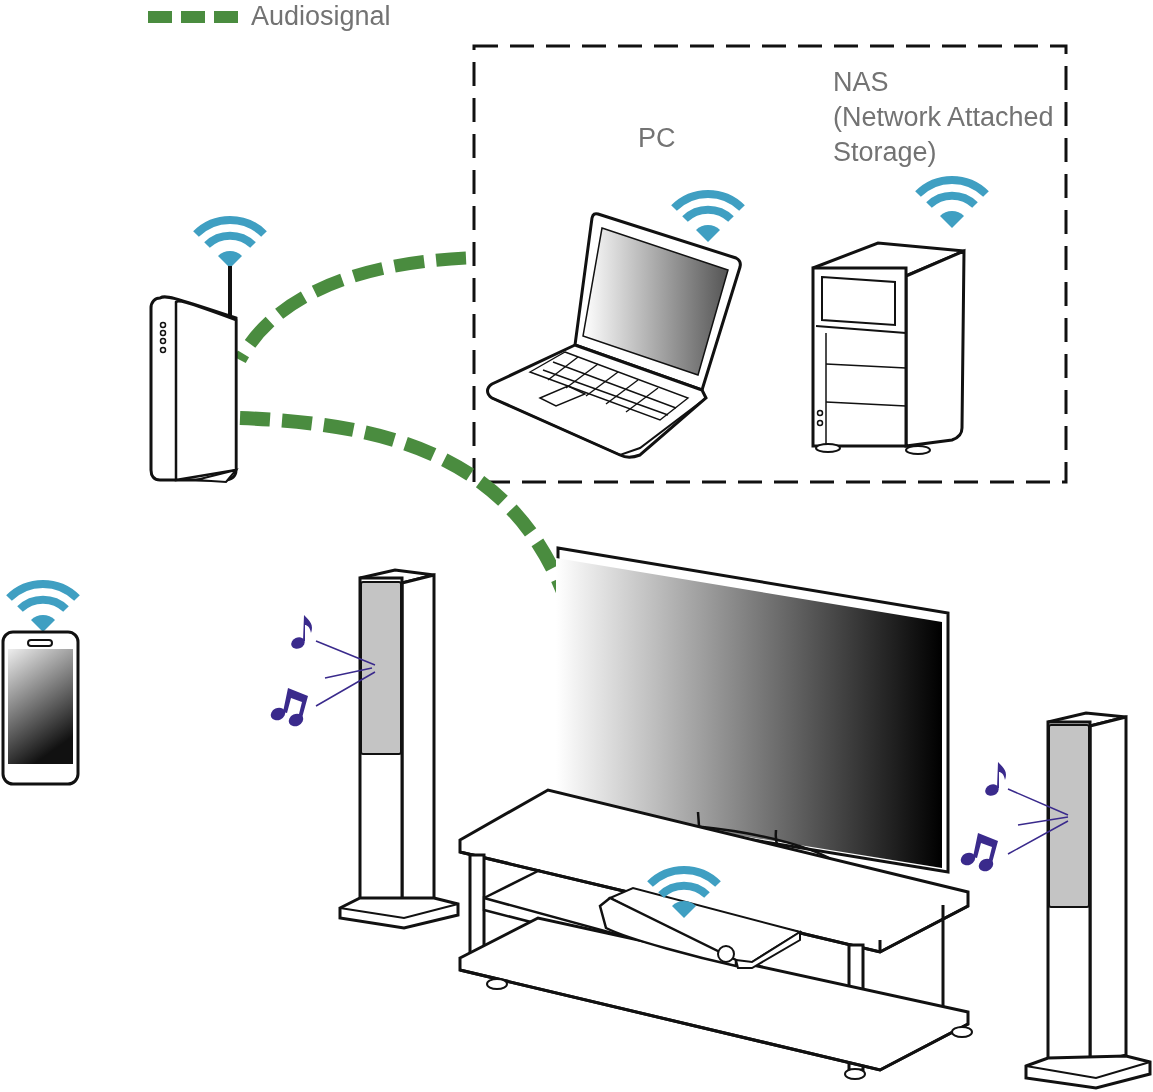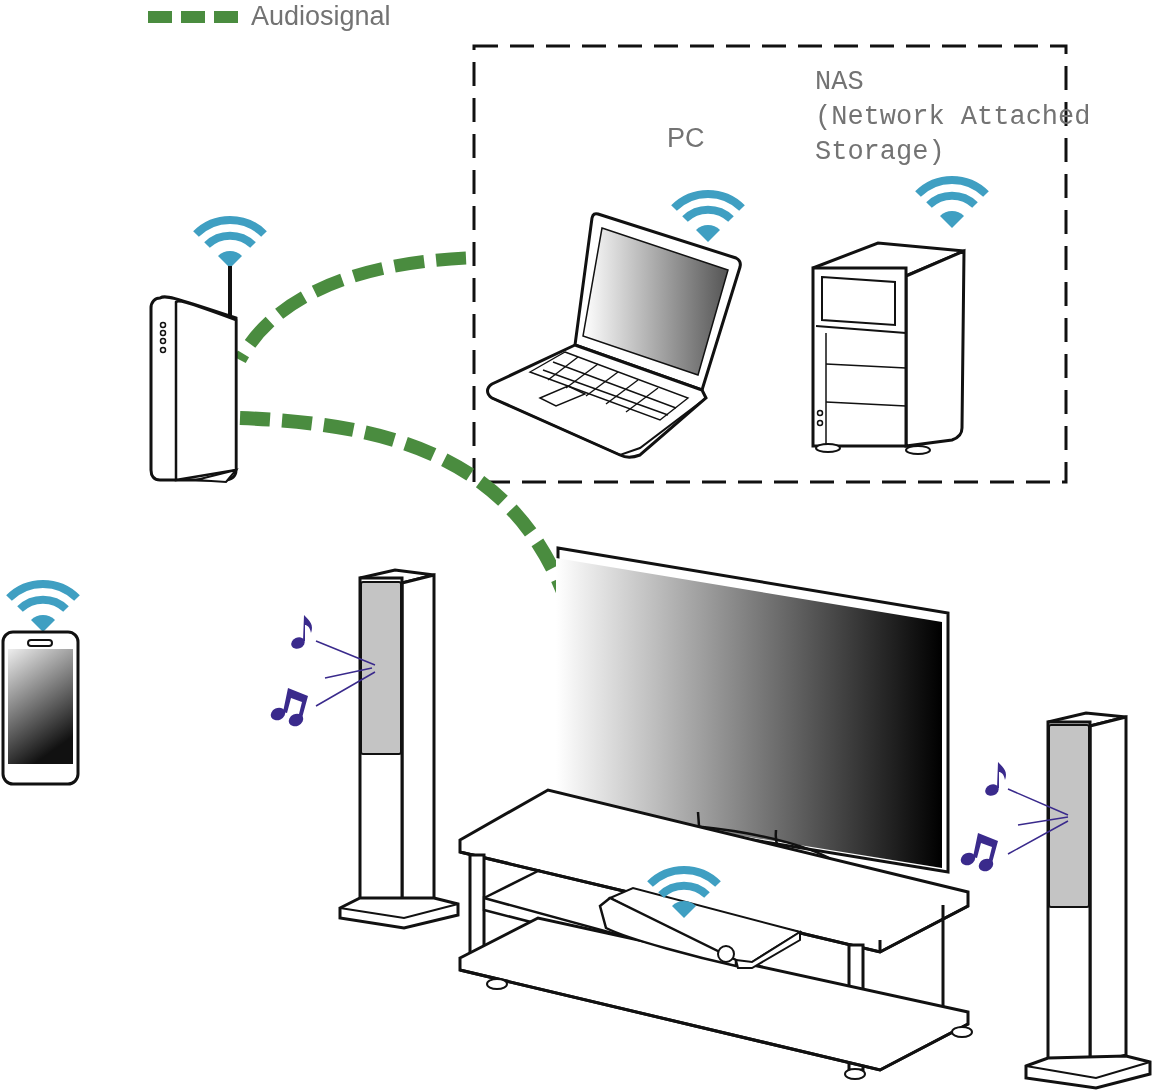--- a/index.html
+++ b/index.html
@@ -1,21 +1,21 @@
 <!DOCTYPE html>
 <html><head>
 <meta charset="utf-8">
 <style>
   html, body { margin:0; padding:0; background:#ffffff; }
   body { width:1153px; height:1092px; position:relative; overflow:hidden; font-family:"Liberation Sans", sans-serif; }
   #stage { position:absolute; left:0; top:0; width:1153px; height:1092px; }
   .lbl { position:absolute; font-family:"Liberation Sans", sans-serif; font-size:27px; color:#737373; line-height:35px; white-space:pre; }
   .legend-label { left:251px; top:-1px; }
-  .pc-label { left:667px; top:121px; }
-  .nas-label { left:815px; top:65px;font-family:Liberation Mono, monospace; }
+  .pc-label { left:638px; top:121px; }
+  .nas-label { left:833px; top:65px; }
 </style>
 </head>
 <body>
 
 <svg id="stage" viewBox="0 0 1153 1092" xmlns="http://www.w3.org/2000/svg">
   <defs>
     <linearGradient id="gradScreen" x1="0" y1="0" x2="1" y2="0">
       <stop offset="0" stop-color="#ffffff"></stop>
       <stop offset="1" stop-color="#000000"></stop>
     </linearGradient>

